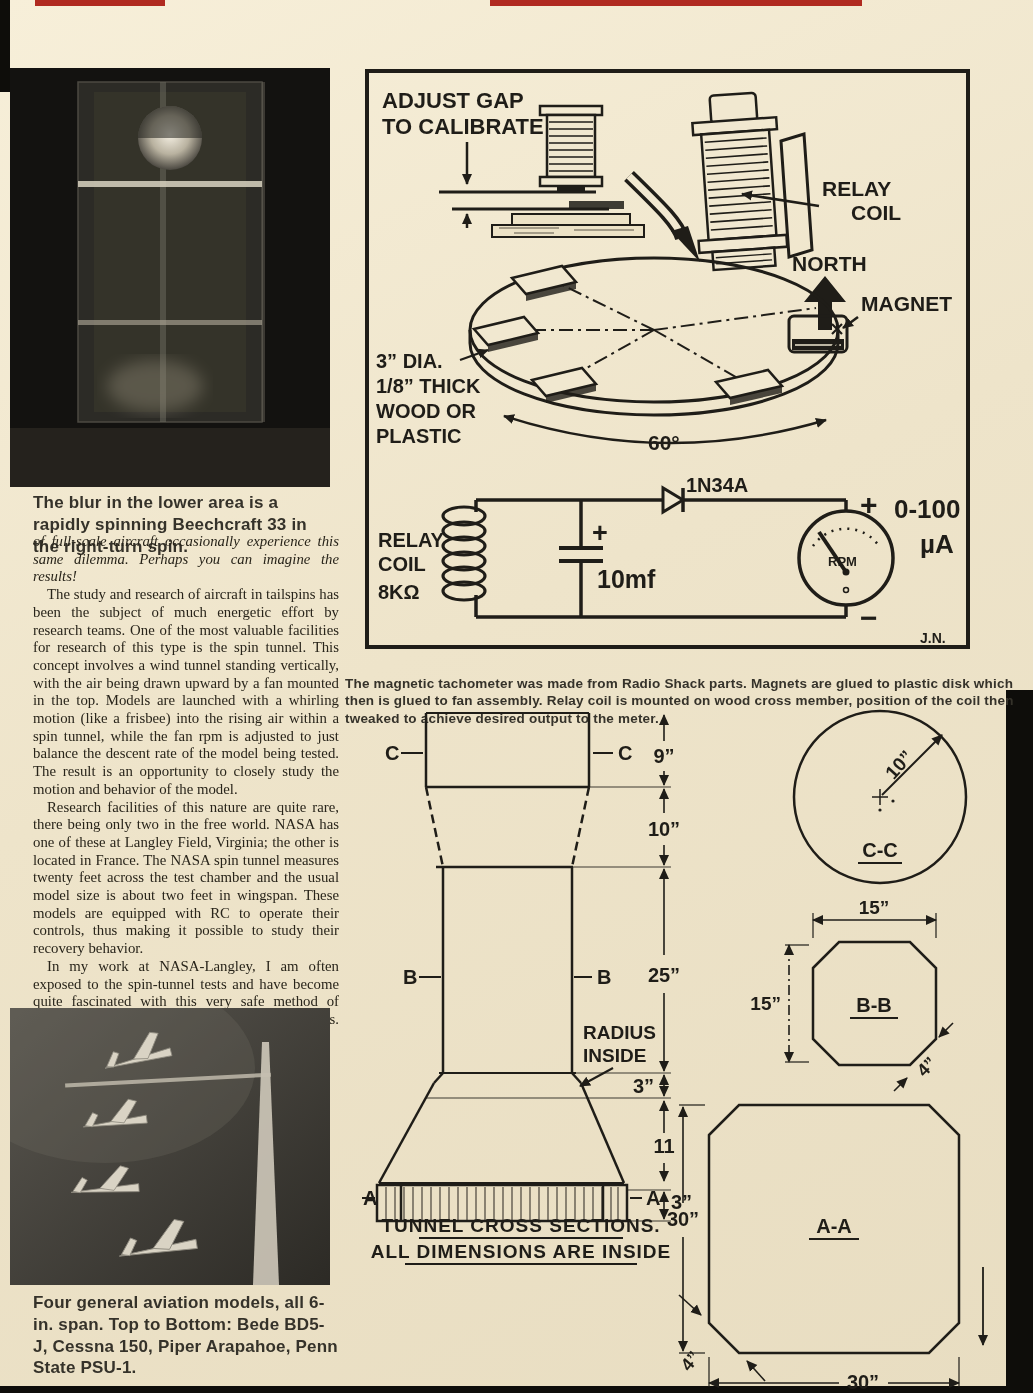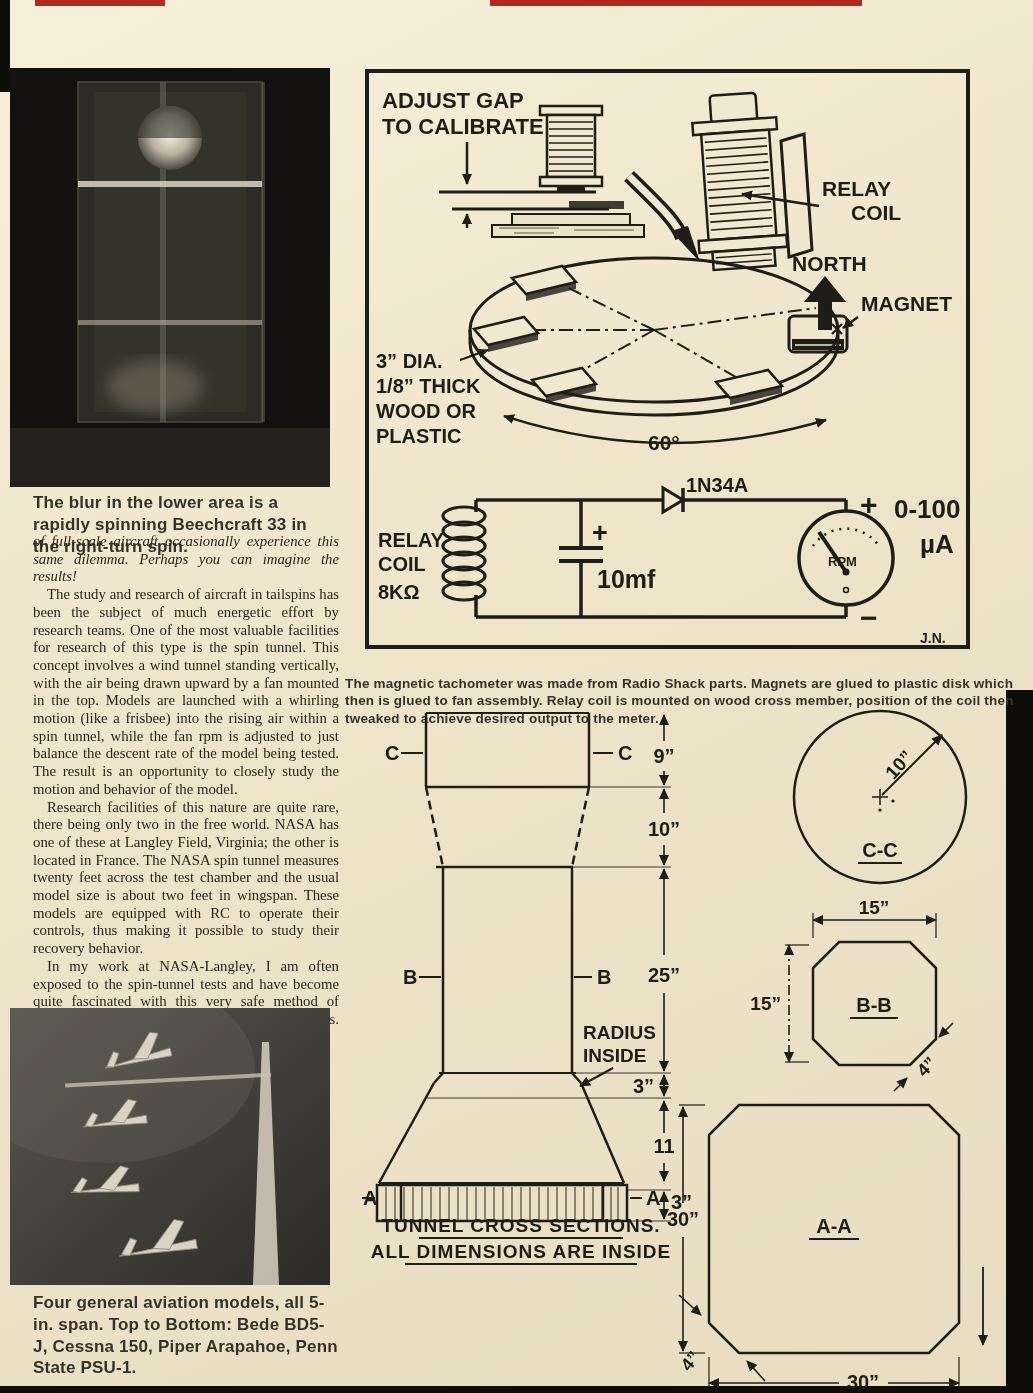--- a/index.html
+++ b/index.html
@@ -95,21 +95,21 @@
             <polygon points="-32,-1 -22,-14 -17,-11 -25,1"></polygon>
         </g>
         <g transform="translate(148,242) rotate(-9) scale(1.15)">
           <polygon points="-34,0 34,-4 34,4"></polygon>
             <polygon points="-4,-2 18,-24 26,-21 10,1"></polygon>
             <polygon points="-32,-1 -22,-14 -17,-11 -25,1"></polygon>
         </g>
       </g>
     </svg>
   </div>
-  <div class="caption" style="left:33px;top:1292px;width:306px;">Four general aviation models, all 5-in. span. Top to Bottom: Bede BD5-J, Cessna 150, Piper Arapahoe, Penn State PSU-1.</div>
+  <div class="caption" style="left:33px;top:1292px;width:306px;">Four general aviation models, all 6-in. span. Top to Bottom: Bede BD5-J, Cessna 150, Piper Arapahoe, Penn State PSU-1.</div>
 
   <div class="abs" style="left:348px;top:68px;">
     <svg width="607" height="582" viewBox="0 0 607 582">
       <defs>
         <marker id="ar" markerUnits="userSpaceOnUse" markerWidth="13" markerHeight="12" refX="10" refY="6" orient="auto-start-reverse">
           <path d="M0,1 L11,6 L0,11 z" fill="#1f1d18"></path>
         </marker>
       </defs>
       <rect x="3" y="3" width="601" height="576" class="ink" stroke-width="4"></rect>
 

